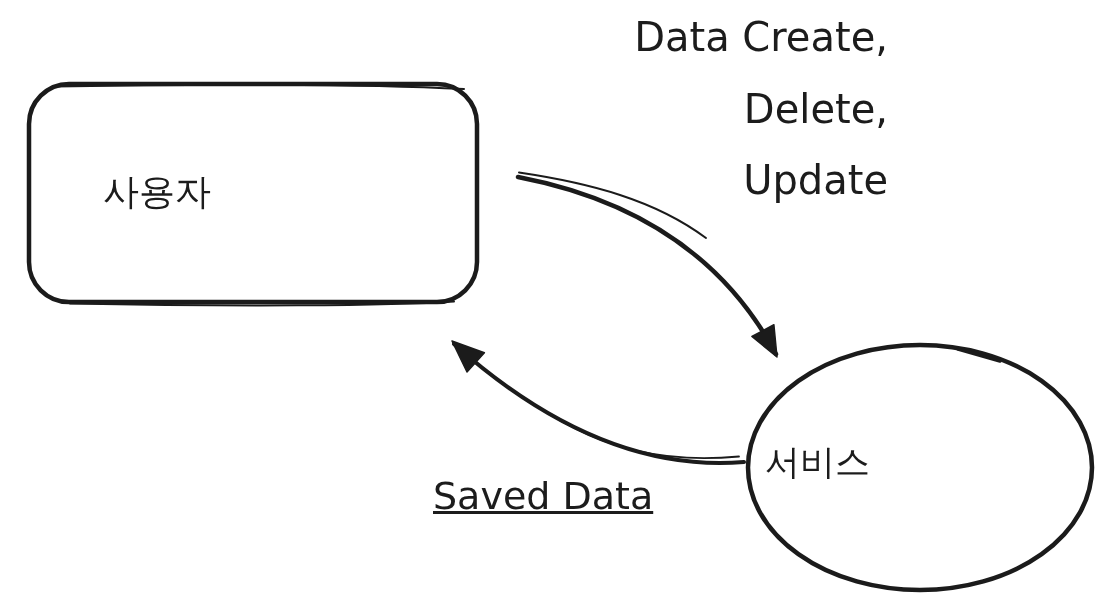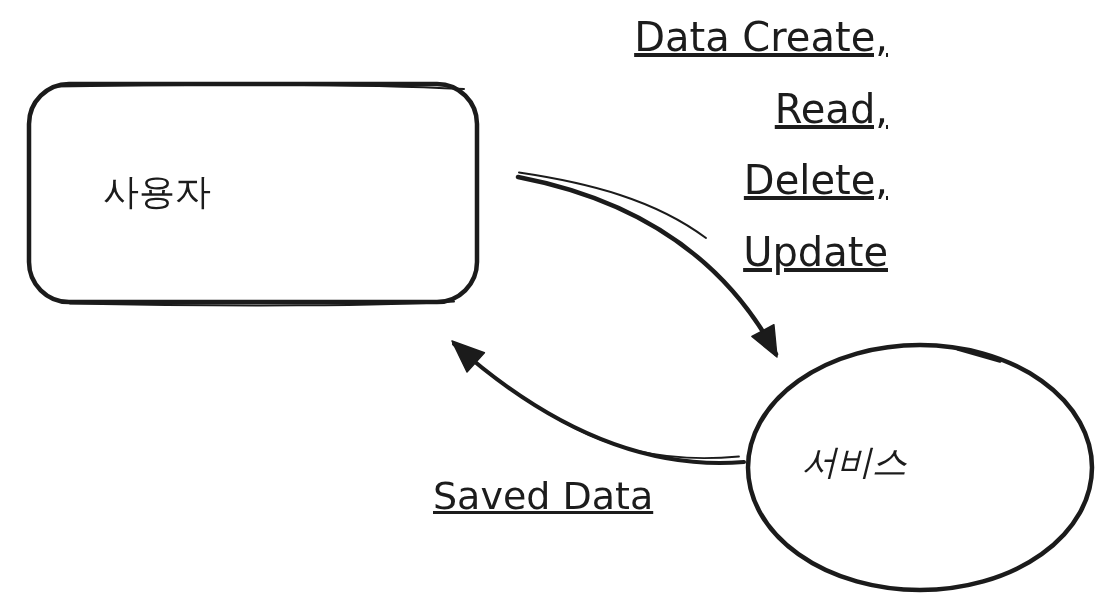--- a/index.html
+++ b/index.html
@@ -30,33 +30,31 @@
     width: 300px;
     text-align: left;
     line-height: 48px;
   }
   .user-node-label {
     left: 103px;
     top: 168px;
     font-size: 36px;
   }
   .service-node-label {
-    left: 802px;
+    left: 765px;
     top: 438px;
     font-size: 35px;
-    font-style: italic;
   }
   .crud-edge-label {
     left: 558px;
     top: 2px;
     width: 330px;
     text-align: right;
     font-size: 40px;
     line-height: 71.5px;
-    text-decoration: underline;
   }
   .saved-edge-label {
     left: 433px;
     top: 472px;
     font-size: 38px;
     line-height: 48px;
     text-decoration: underline;
   }
   .stroke {
     fill: none;
@@ -93,20 +91,19 @@
     <path class="stroke" d="M 739 456.5 C 670 463 606 452 540 408" stroke-width="1.8"></path>
     <path class="fill-head" d="M 452 341 L 484.4 352.8 L 467 372 Z"></path>
   </svg>
 
   <div class="label node-label user-node-label">사용자</div>
 
   <div class="label node-label service-node-label">서비스</div>
 
   <div class="label crud-edge-label">
     <div>Data Create,</div>
-    <div>Read,</div>
     <div>Delete,</div>
     <div>Update</div>
   </div>
 
   <div class="label saved-edge-label">Saved Data</div>
 
 </div>
 
 </body></html>

